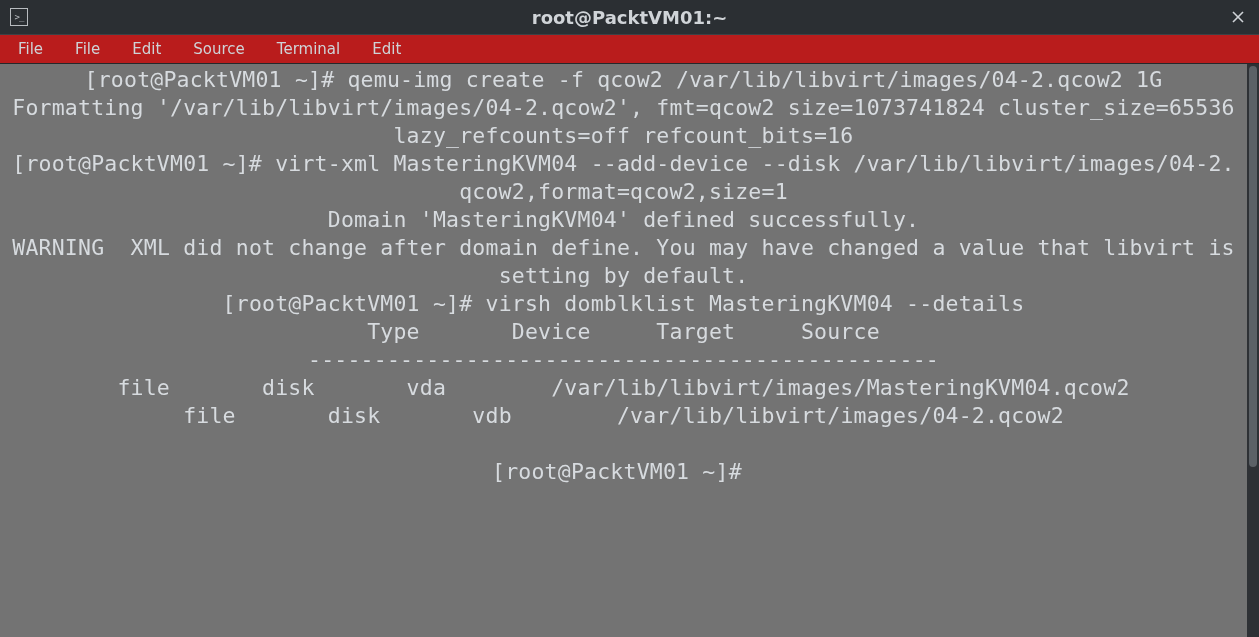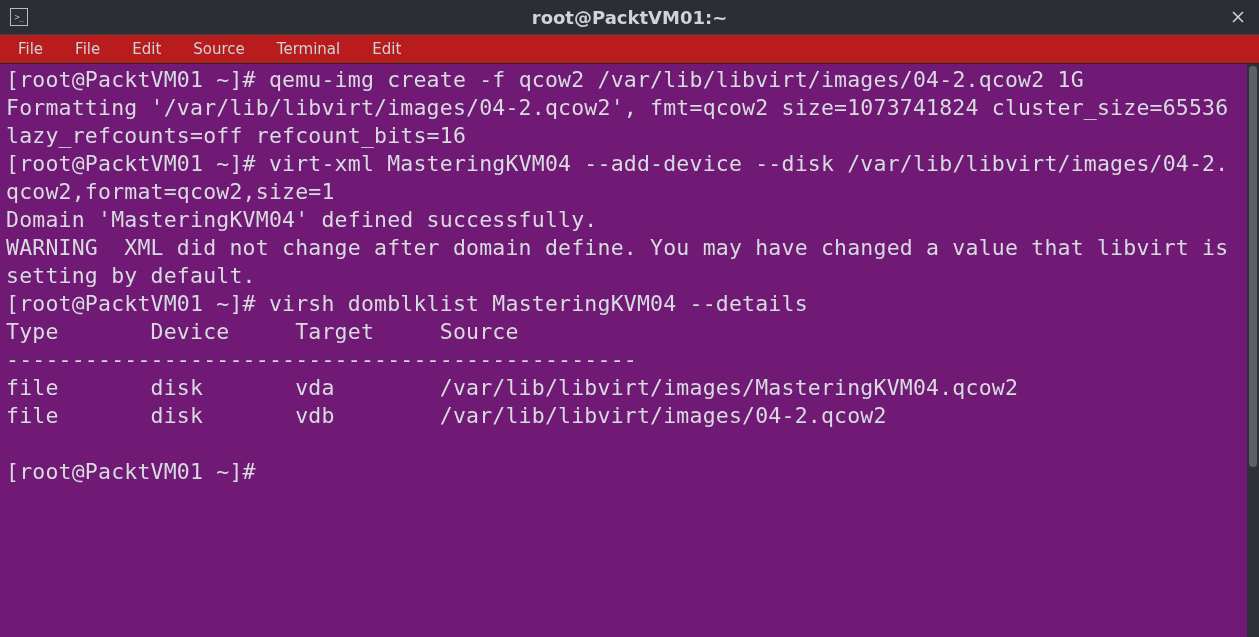--- a/index.html
+++ b/index.html
@@ -65,21 +65,22 @@
     }
     .menu-item {
       color: #cfd3d7;
       font-size: 15px;
       padding: 4px 12px;
       cursor: pointer;
     }
     .terminal-wrap {
       display: flex;
       height: calc(100% - 64px);
-      background: #701a75;
+      background: #737373;
+      text-align: center;
     }
     .terminal {
       flex: 1;
       padding: 2px 6px 2px 6px;
       color: #d7dbdf;
       font-family: "DejaVu Sans Mono", "Liberation Mono", monospace;
       font-size: 21.5px;
       line-height: 28px;
       white-space: pre-wrap;
       word-break: break-all;

